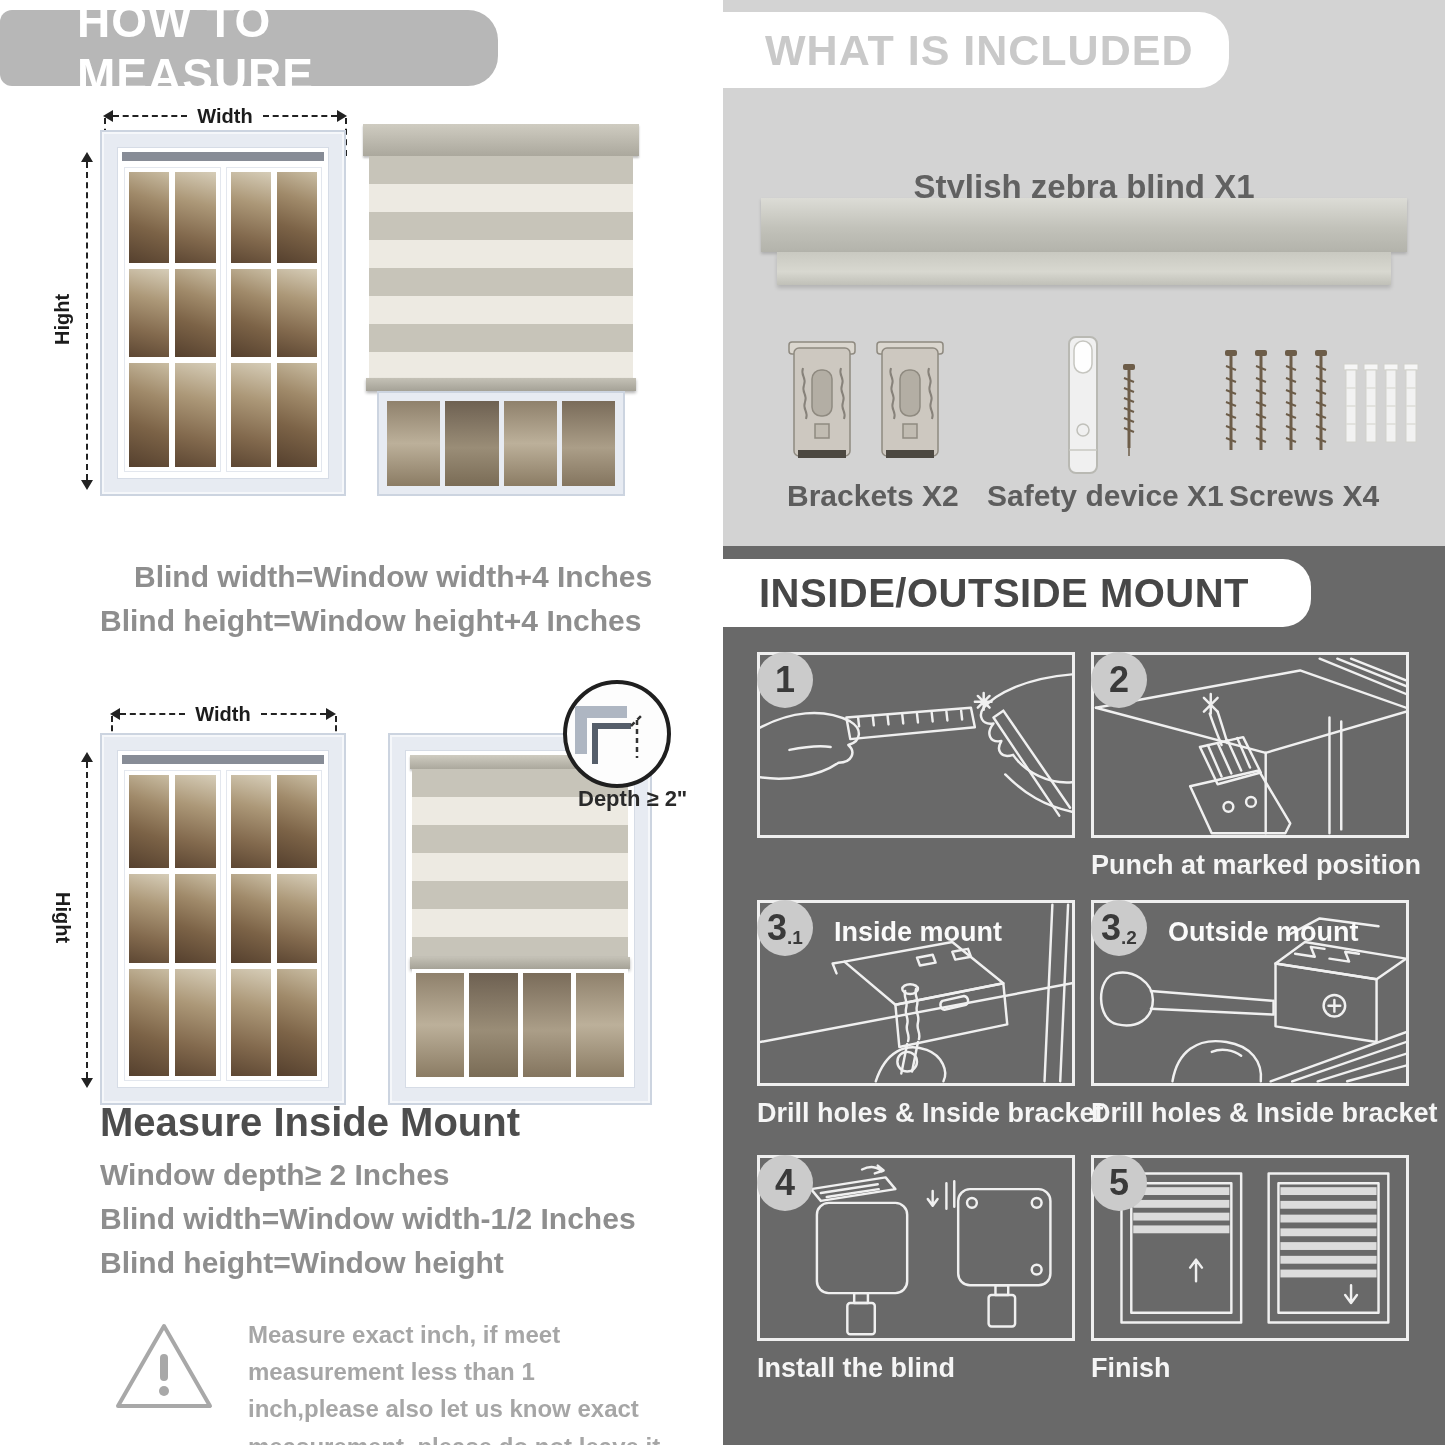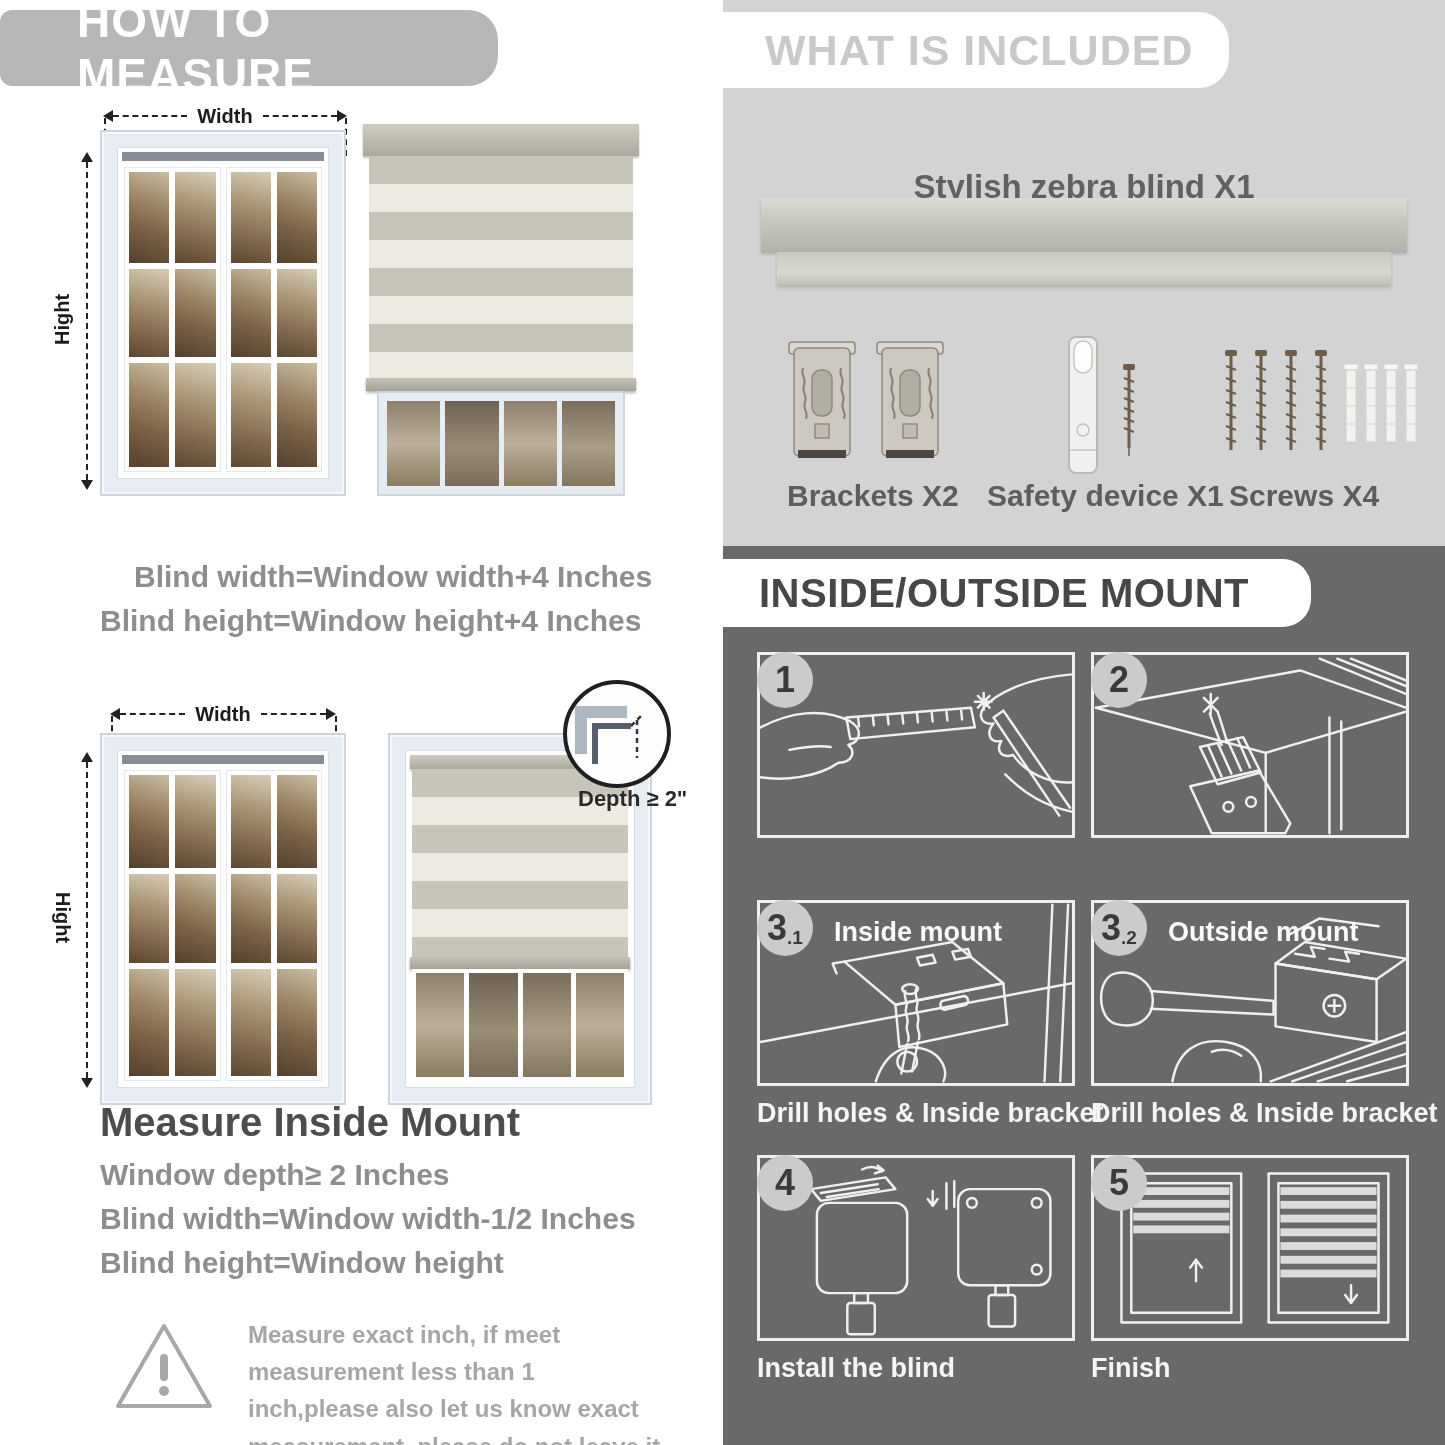--- a/index.html
+++ b/index.html
@@ -343,20 +343,21 @@
           <path d="M116,90 l14,32 M126,88 l14,31 M136,85 l14,31 M146,83 l13,30"></path>
           <path d="M98,132 L168,116 L200,170 L195,180 L120,180 Z"></path>
           <circle cx="137" cy="153" r="5"></circle>
             <circle cx="160" cy="148" r="5"></circle>
         </g>
       </svg>
       <div class="badge">
           <span>2</span>
         </div>
     </div>
+    <div class="caption" style="left:368px;top:304px;">Punch at  marked position</div>
 
     <div class="step" style="left:34px;top:354px;">
       <svg viewBox="0 0 318 180">
         <g stroke="#f0f0f0" stroke-width="2.5" fill="none" stroke-linecap="round" stroke-linejoin="round">
           <path d="M0,140 L318,80"></path>
           <path d="M298,0 L290,180 M314,0 L306,180"></path>
           <path d="M86,58 L196,38 L248,80 L138,102 Z"></path>
           <path d="M138,102 L248,80 L252,122 L142,145 Z"></path>
           <path d="M160,54 l16,-3 l3,8 l-16,3 Z M196,48 l16,-3 l3,8 l-16,3 Z"></path>
           <path d="M86,58 l-12,2 l4,10"></path>

